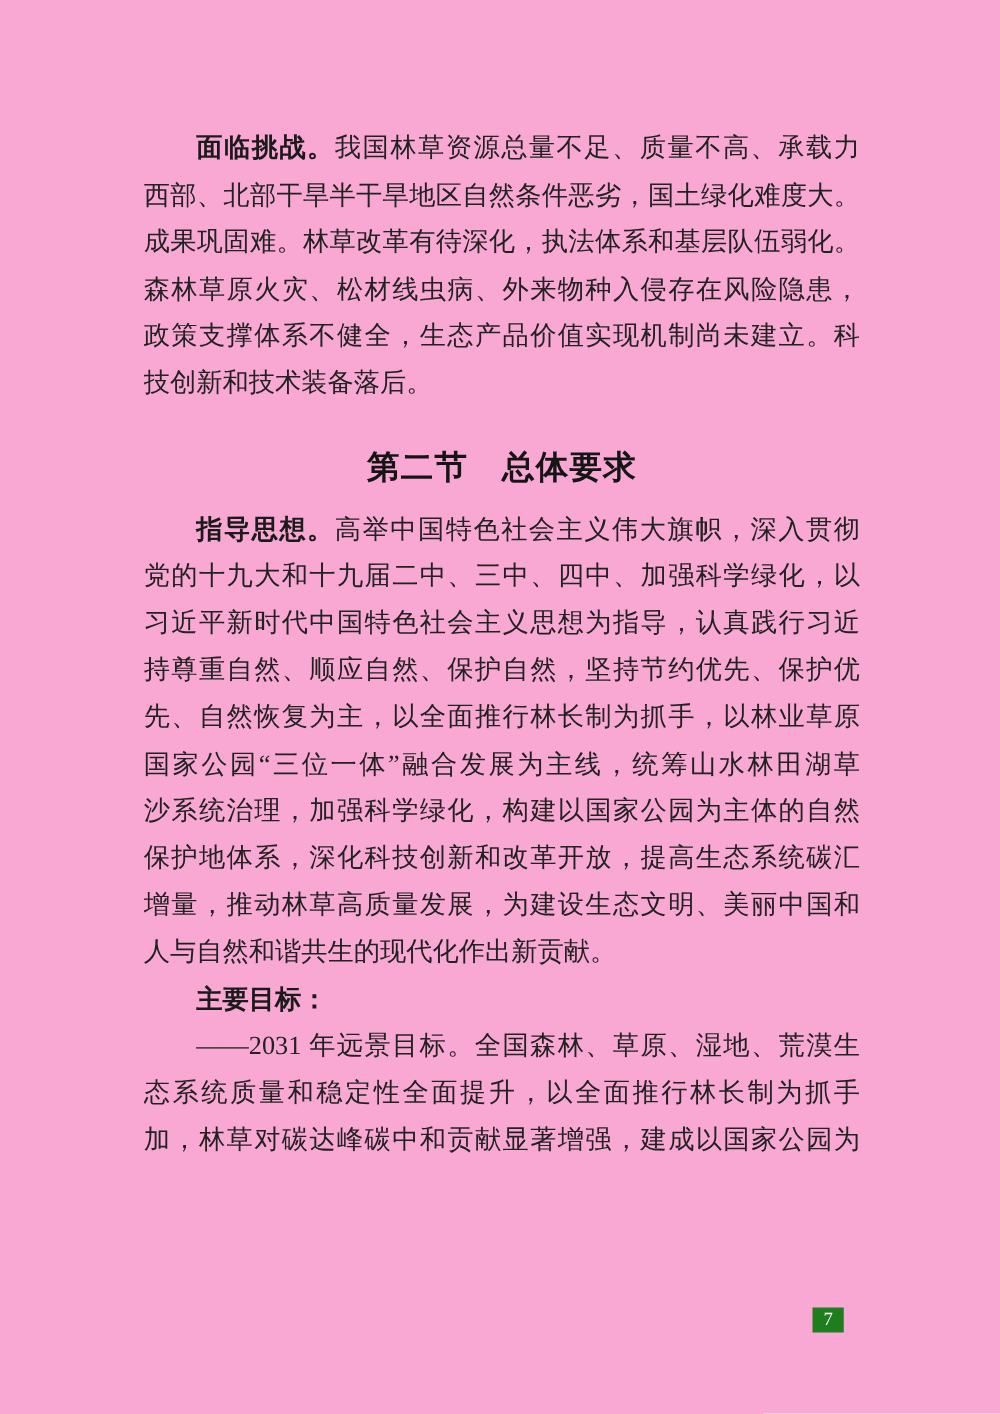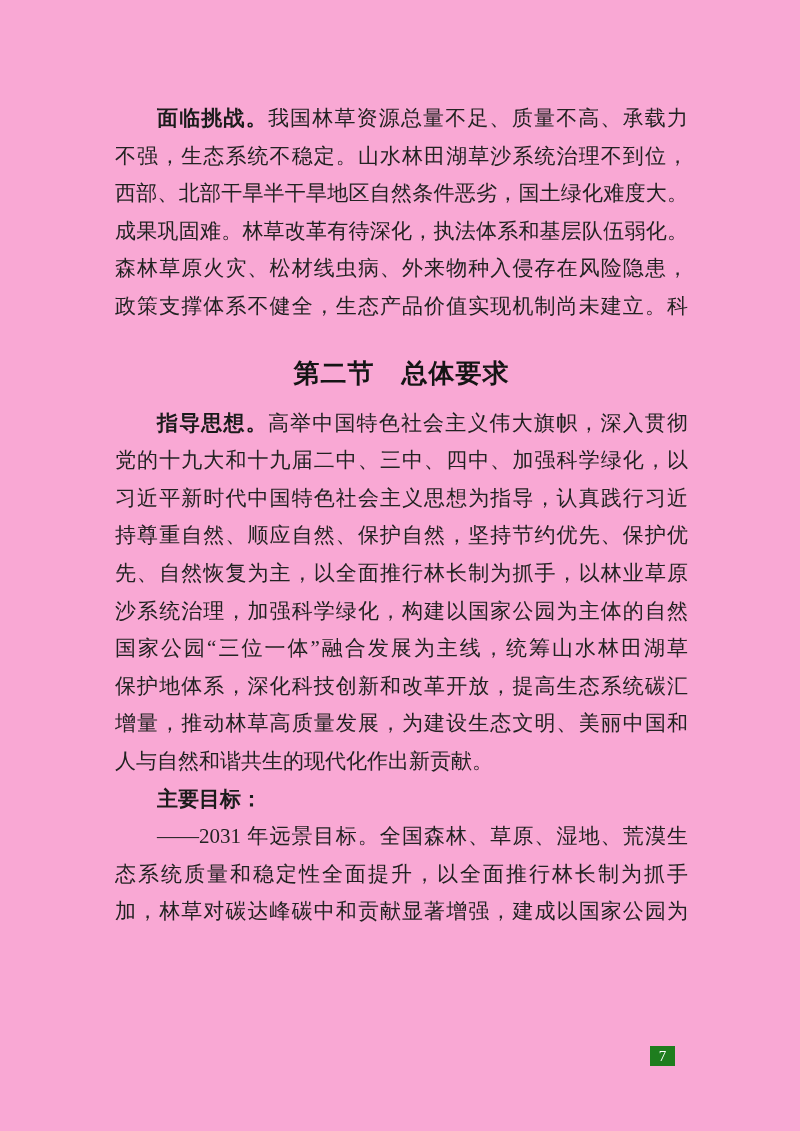--- a/index.html
+++ b/index.html
@@ -57,37 +57,37 @@
   }
 </style>
 </head>
 <body>
 
 <div class="page">
   <div class="text-block">
 
     <div>
         <div class="line indent"><b>面临挑战。</b>我国林草资源总量不足、质量不高、承载力</div>
-        <div class="line">不强，生态系统不稳定。山水林田湖草沙系统治理不到位，</div>
         <div class="line">西部、北部干旱半干旱地区自然条件恶劣，国土绿化难度大。</div>
         <div class="line">成果巩固难。林草改革有待深化，执法体系和基层队伍弱化。</div>
         <div class="line">森林草原火灾、松材线虫病、外来物种入侵存在风险隐患，</div>
         <div class="line">政策支撑体系不健全，生态产品价值实现机制尚未建立。科</div>
+        <div class="line end">技创新和技术装备落后。</div>
       </div>
 
     <div class="section-heading">第二节　总体要求</div>
 
     <div>
         <div class="line indent"><b>指导思想。</b>高举中国特色社会主义伟大旗帜，深入贯彻</div>
         <div class="line">党的十九大和十九届二中、三中、四中、加强科学绿化，以</div>
         <div class="line">习近平新时代中国特色社会主义思想为指导，认真践行习近</div>
         <div class="line">持尊重自然、顺应自然、保护自然，坚持节约优先、保护优</div>
         <div class="line">先、自然恢复为主，以全面推行林长制为抓手，以林业草原</div>
+        <div class="line">国家公园“三位一体”融合发展为主线，统筹山水林田湖草</div>
         <div class="line">沙系统治理，加强科学绿化，构建以国家公园为主体的自然</div>
-        <div class="line">国家公园“三位一体”融合发展为主线，统筹山水林田湖草</div>
         <div class="line">保护地体系，深化科技创新和改革开放，提高生态系统碳汇</div>
         <div class="line">增量，推动林草高质量发展，为建设生态文明、美丽中国和</div>
         <div class="line end">人与自然和谐共生的现代化作出新贡献。</div>
       </div>
 
     <div>
         <div class="line indent end"><b>主要目标：</b></div>
       </div>
 
     <div>

